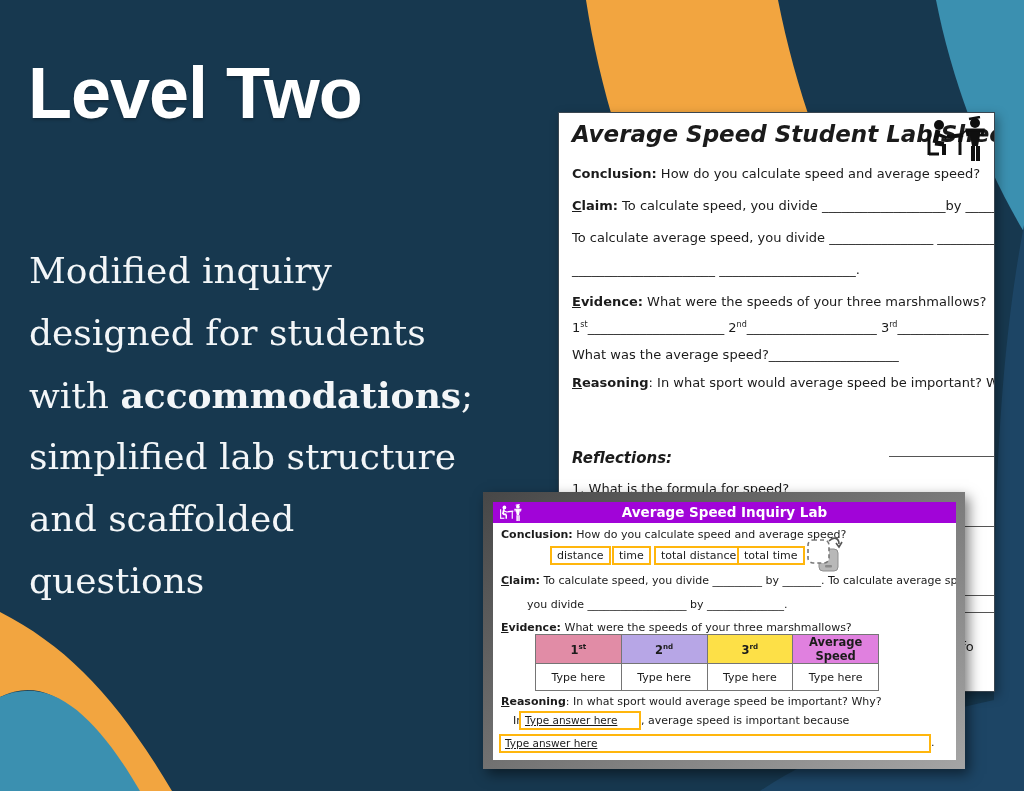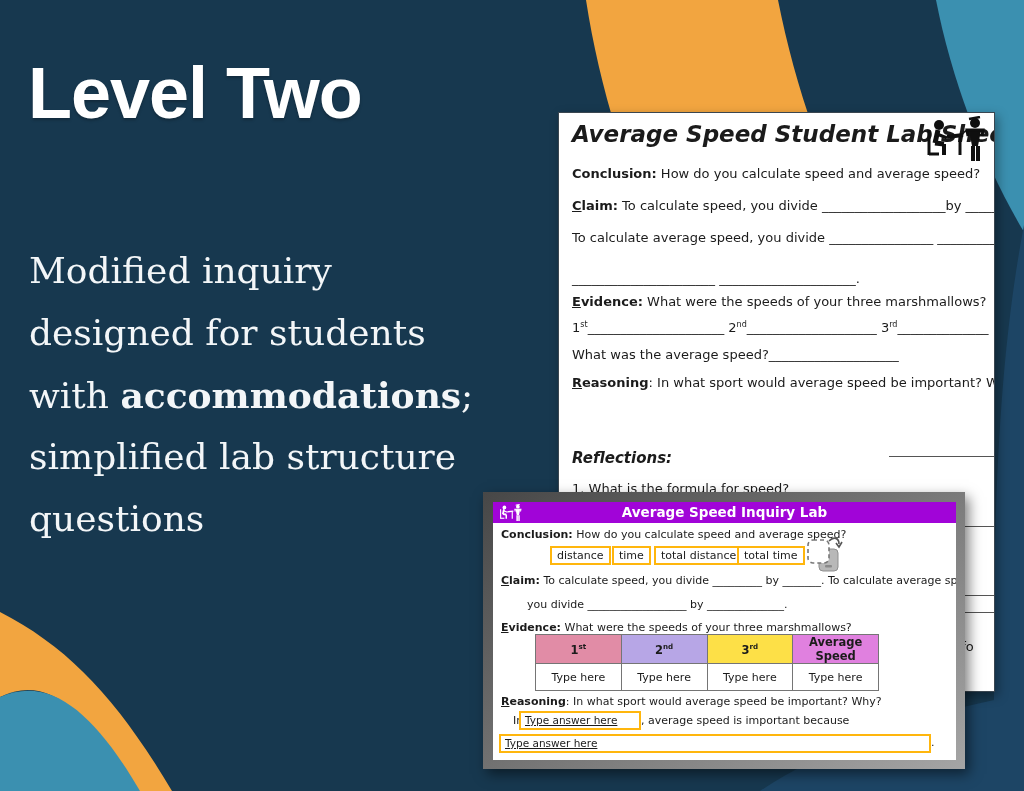--- a/index.html
+++ b/index.html
@@ -77,32 +77,33 @@
     <path d="M0,697 C52,674 96,716 140,791 L0,791 Z" fill="#3B90B0"></path>
   </svg>
 
   <h1 class="title">Level Two</h1>
 
   <div class="body-text">
     <div class="bline"><span>Modified inquiry</span></div>
     <div class="bline"><span>designed for students</span></div>
     <div class="bline"><span>with </span><span style="font-weight: bold;">accommodations</span><span>;</span></div>
     <div class="bline"><span>simplified lab structure</span></div>
+    <div class="bline"><span>and scaffolded</span></div>
     <div class="bline"><span>questions</span></div>
   </div>
 
   <section class="back-doc">
     <p class="bd-title">Average Speed Student Lab Sheet</p>
     <svg class="bd-icon" width="66" height="48" viewBox="0 0 64 48">
       <use href="#people-icon"></use>
     </svg>
     <p style="top:53px"><span style="font-weight: bold;">Conclusion:</span><span> How do you calculate speed and average speed?</span></p>
     <p style="top:85px"><span style="font-weight: bold; text-decoration: underline;">C</span><span style="font-weight: bold;">laim:</span><span> To calculate speed, you divide ___________________by ________</span></p>
     <p style="top:117px"><span>To calculate average speed, you divide ________________ ___________</span></p>
-    <p style="top:158px"><span>______________________ _____________________.</span></p>
+    <p style="top:149px"><span>______________________ _____________________.</span></p>
     <p style="top:181px"><span style="font-weight: bold; text-decoration: underline;">E</span><span style="font-weight: bold;">vidence:</span><span> What were the speeds of your three marshmallows?</span></p>
     <p style="top:207px"><span>1</span><span style="font-size: 0.62em; vertical-align: super;">st</span><span>_____________________ 2</span><span style="font-size: 0.62em; vertical-align: super;">nd</span><span>____________________ 3</span><span style="font-size: 0.62em; vertical-align: super;">rd</span><span>______________</span></p>
     <p style="top:234px"><span>What was the average speed?____________________</span></p>
     <p style="top:262px"><span style="font-weight: bold; text-decoration: underline;">R</span><span style="font-weight: bold;">easoning</span><span>: In what sport would average speed be important? Why?</span></p>
     <p style="top:336px;font-size:15px"><span style="font-weight: bold; font-style: italic;">Reflections:</span></p>
     <p style="top:368px"><span>1.    What is the formula for speed?</span></p>
     <div class="frag-line" style="top:343px"></div>
     <div class="frag-line" style="top:413px"></div>
     <p class="frag-text" style="top:444px">ries</p>
     <div class="frag-line" style="top:482px"></div>

